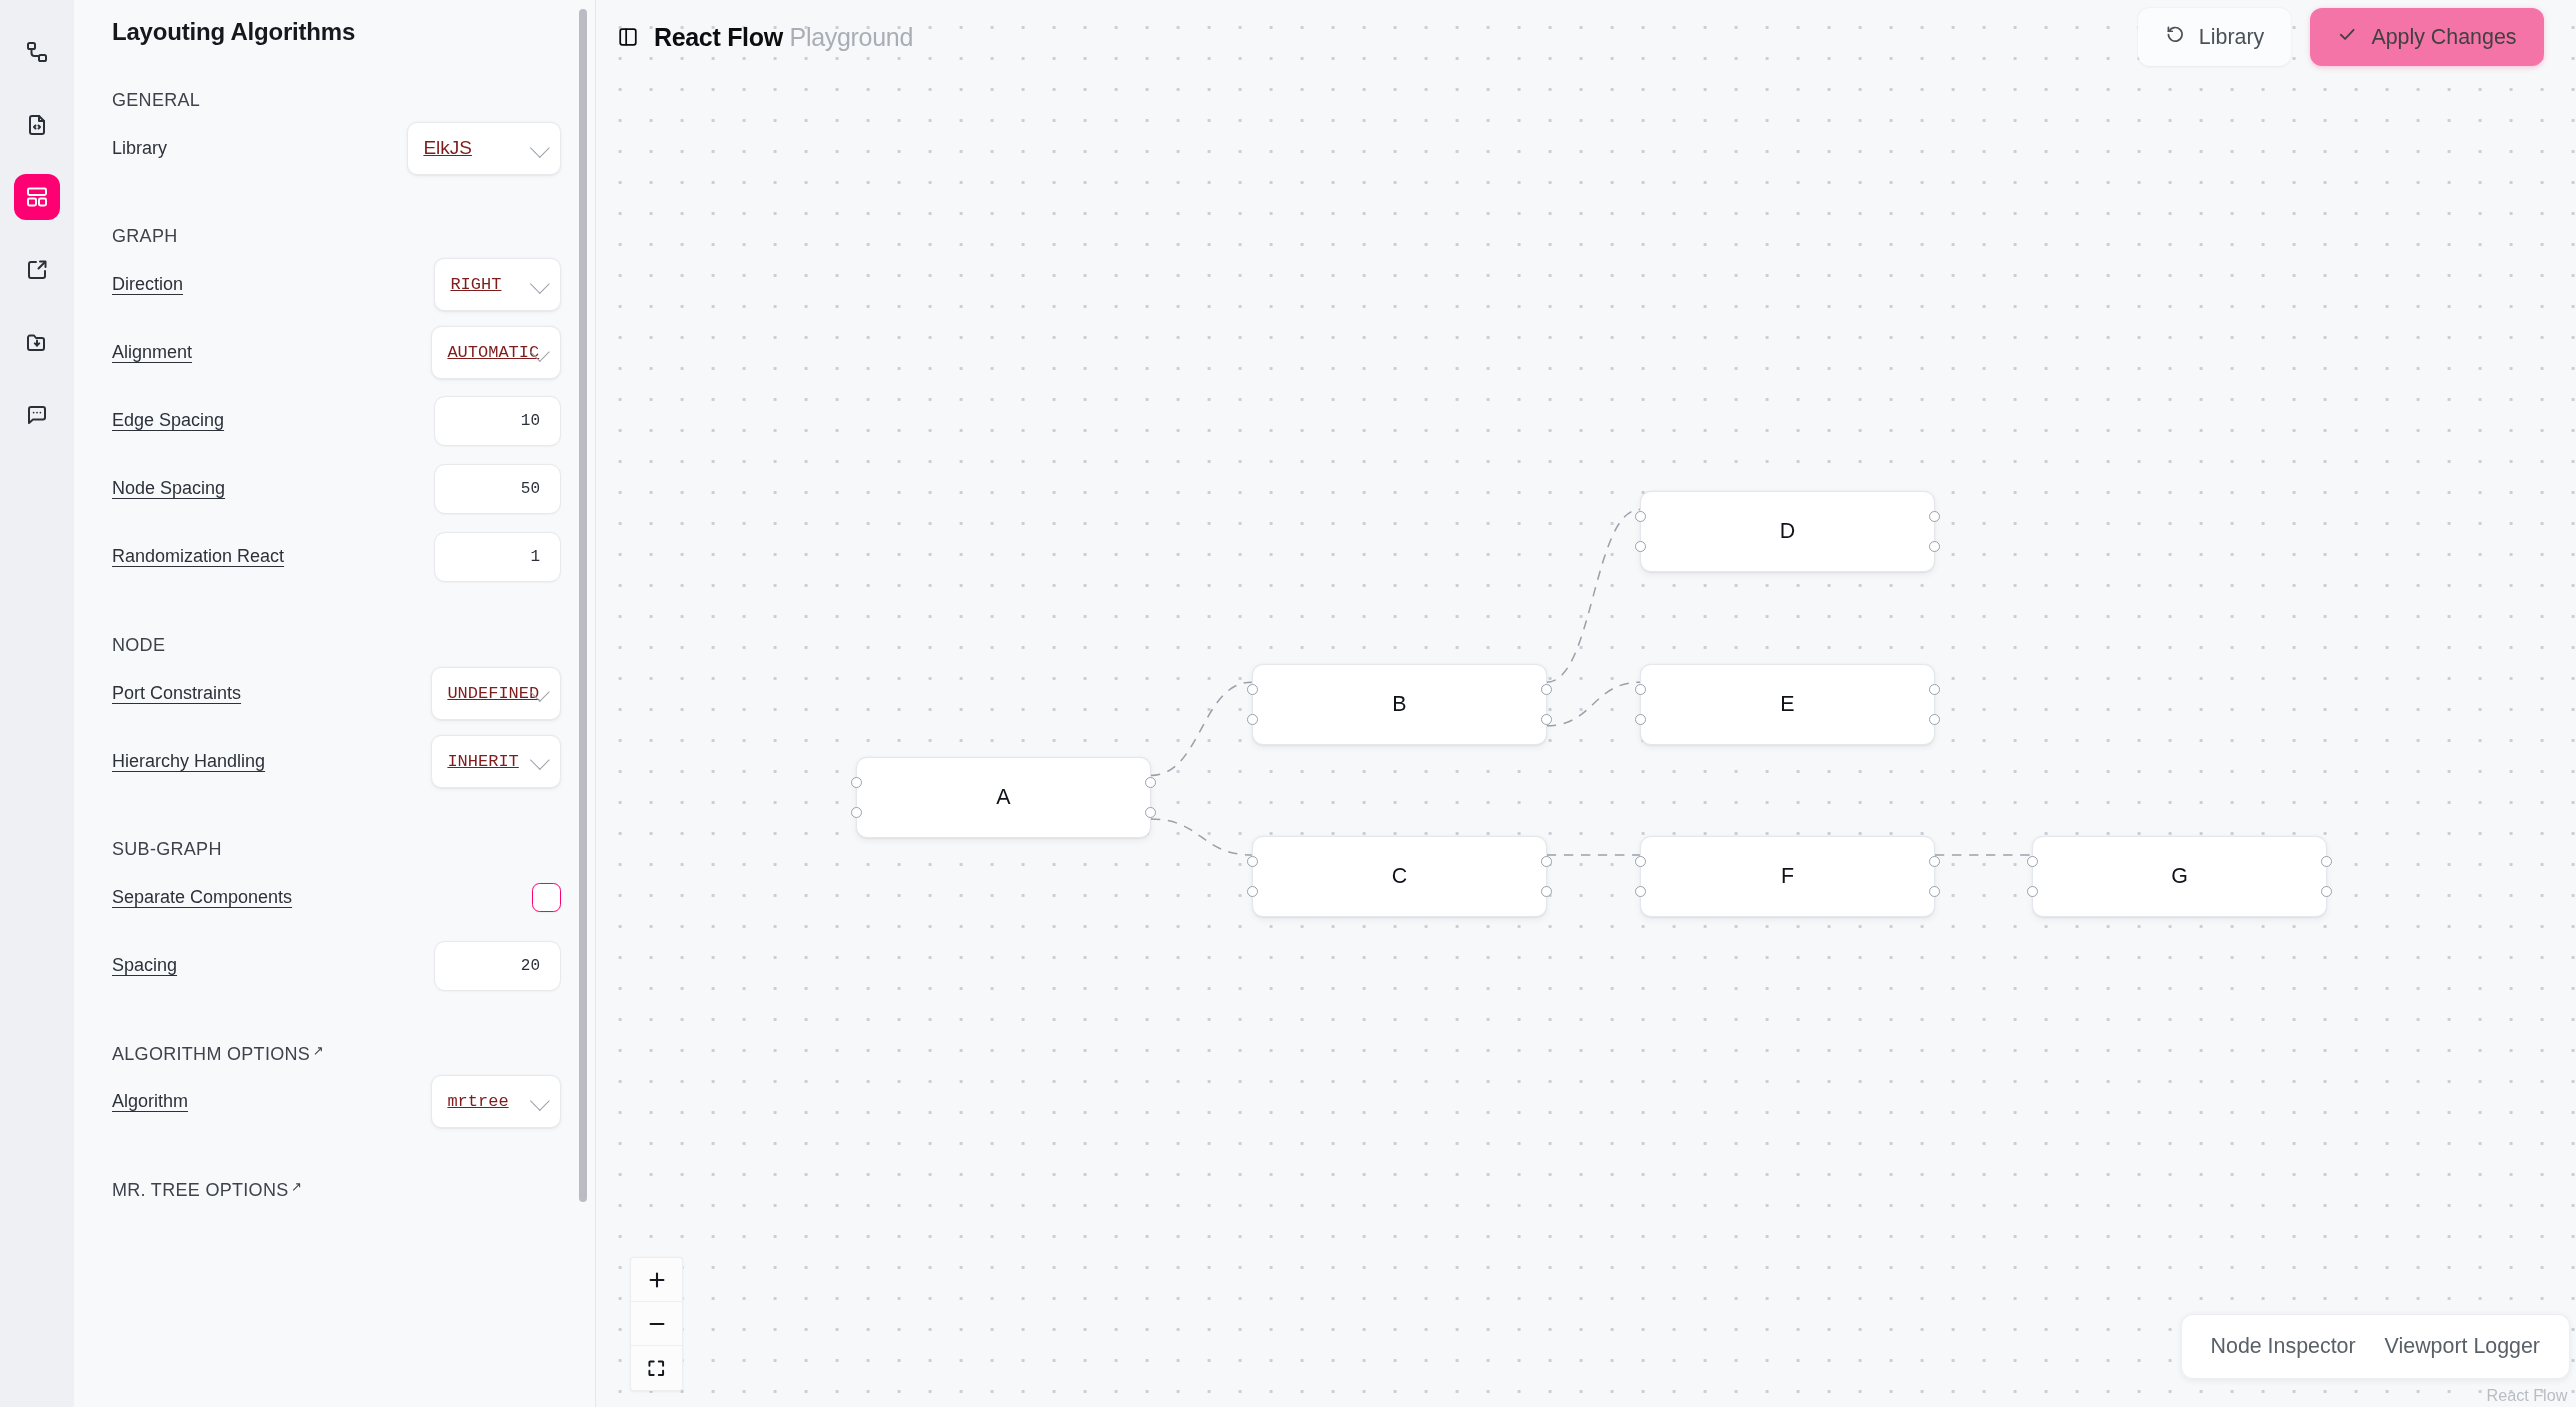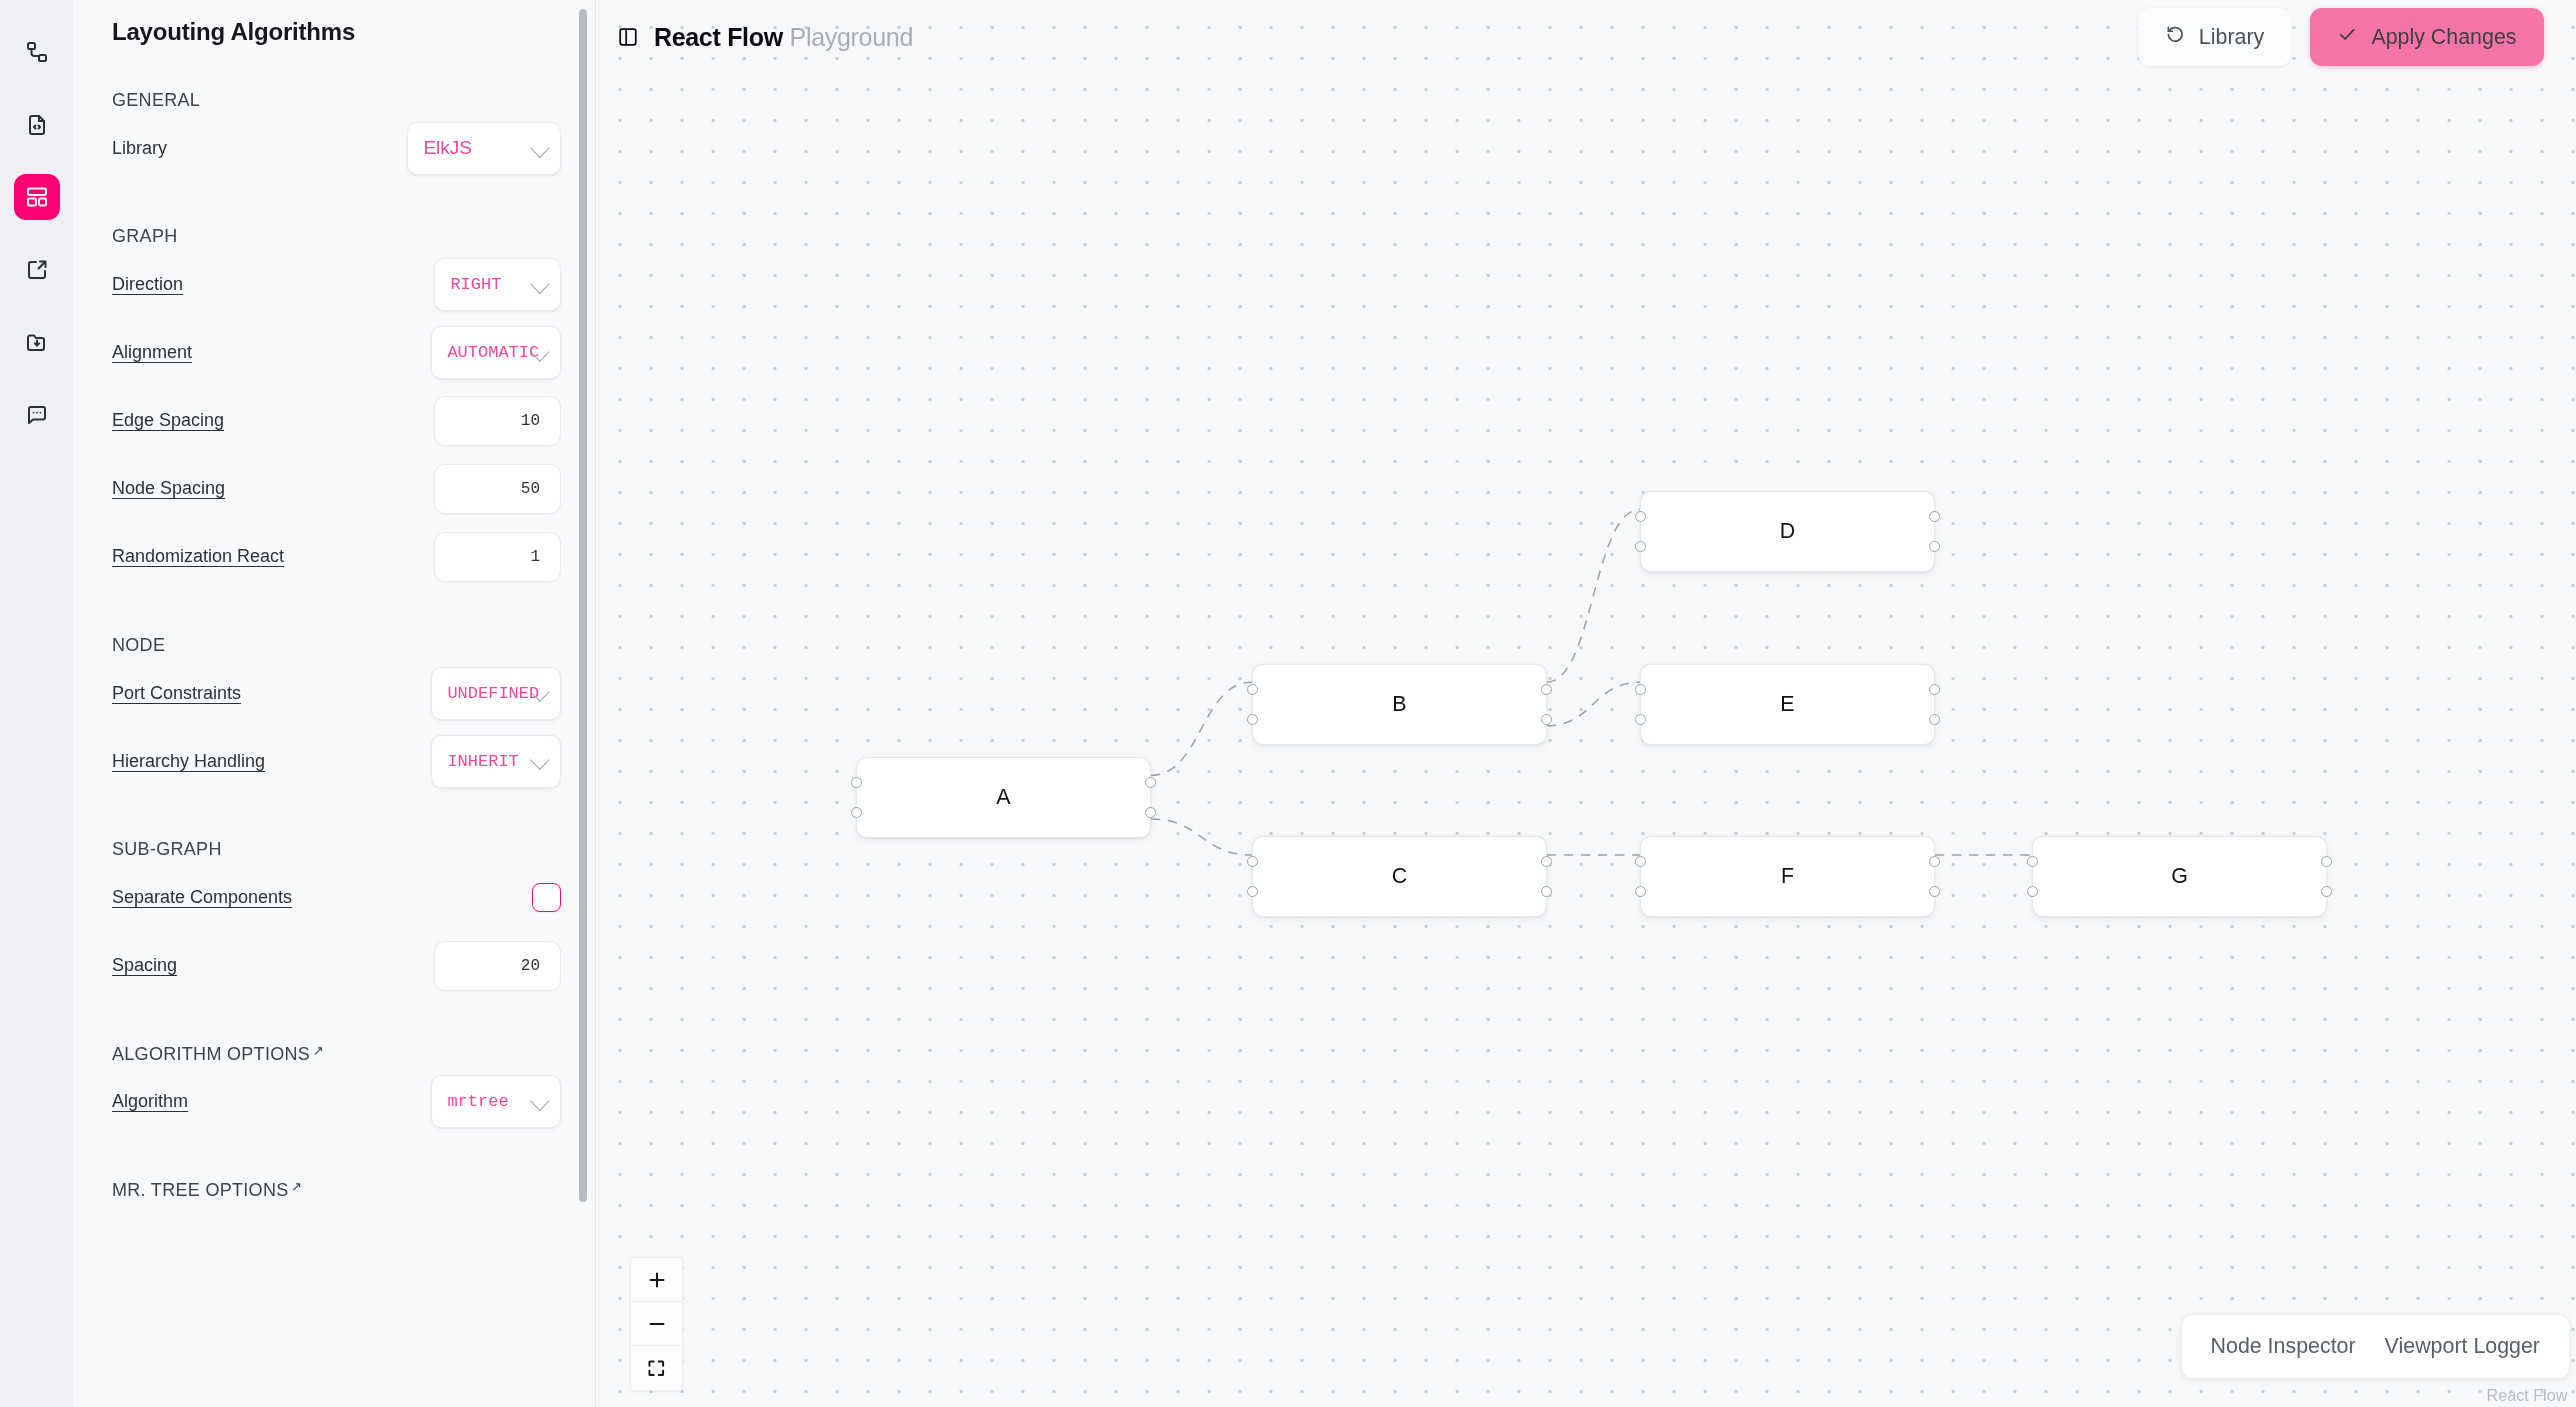--- a/index.html
+++ b/index.html
@@ -61,21 +61,21 @@
     position: relative;
     height: 53px; border: 0.9px solid #e7e9ed; border-radius: 10.3px;
     background: #ffffff;
     box-shadow: 0 0.9px 1.7px rgba(20,24,32,0.05), 0 1.7px 5.1px rgba(20,24,32,0.035);
     display: flex; align-items: center;
     padding: 0 38px 0 15.4px;
     cursor: pointer;
   }
   .select .val {
     font-family: "Liberation Mono", "DejaVu Sans Mono", monospace;
-    font-size: 17px; color: #ec4899; white-space: nowrap;
+    font-size: 17px; color: #7f1d1d; white-space: nowrap; text-decoration: underline;
   }
   .select.sans .val { font-family: "Liberation Sans", sans-serif; font-size: 19px; }
   .select .chev {
     position: absolute; right: 13.7px; top: 50%;
     width: 13.7px; height: 13.7px; margin-top: -7.7px;
     border-right: 1.9px solid #9aa1ab; border-bottom: 1.9px solid #9aa1ab;
     transform: rotate(45deg);
   }
   .select.w-lib { width: 154px; padding-right: 41px; }
   .select.w-std { width: 127px; }

